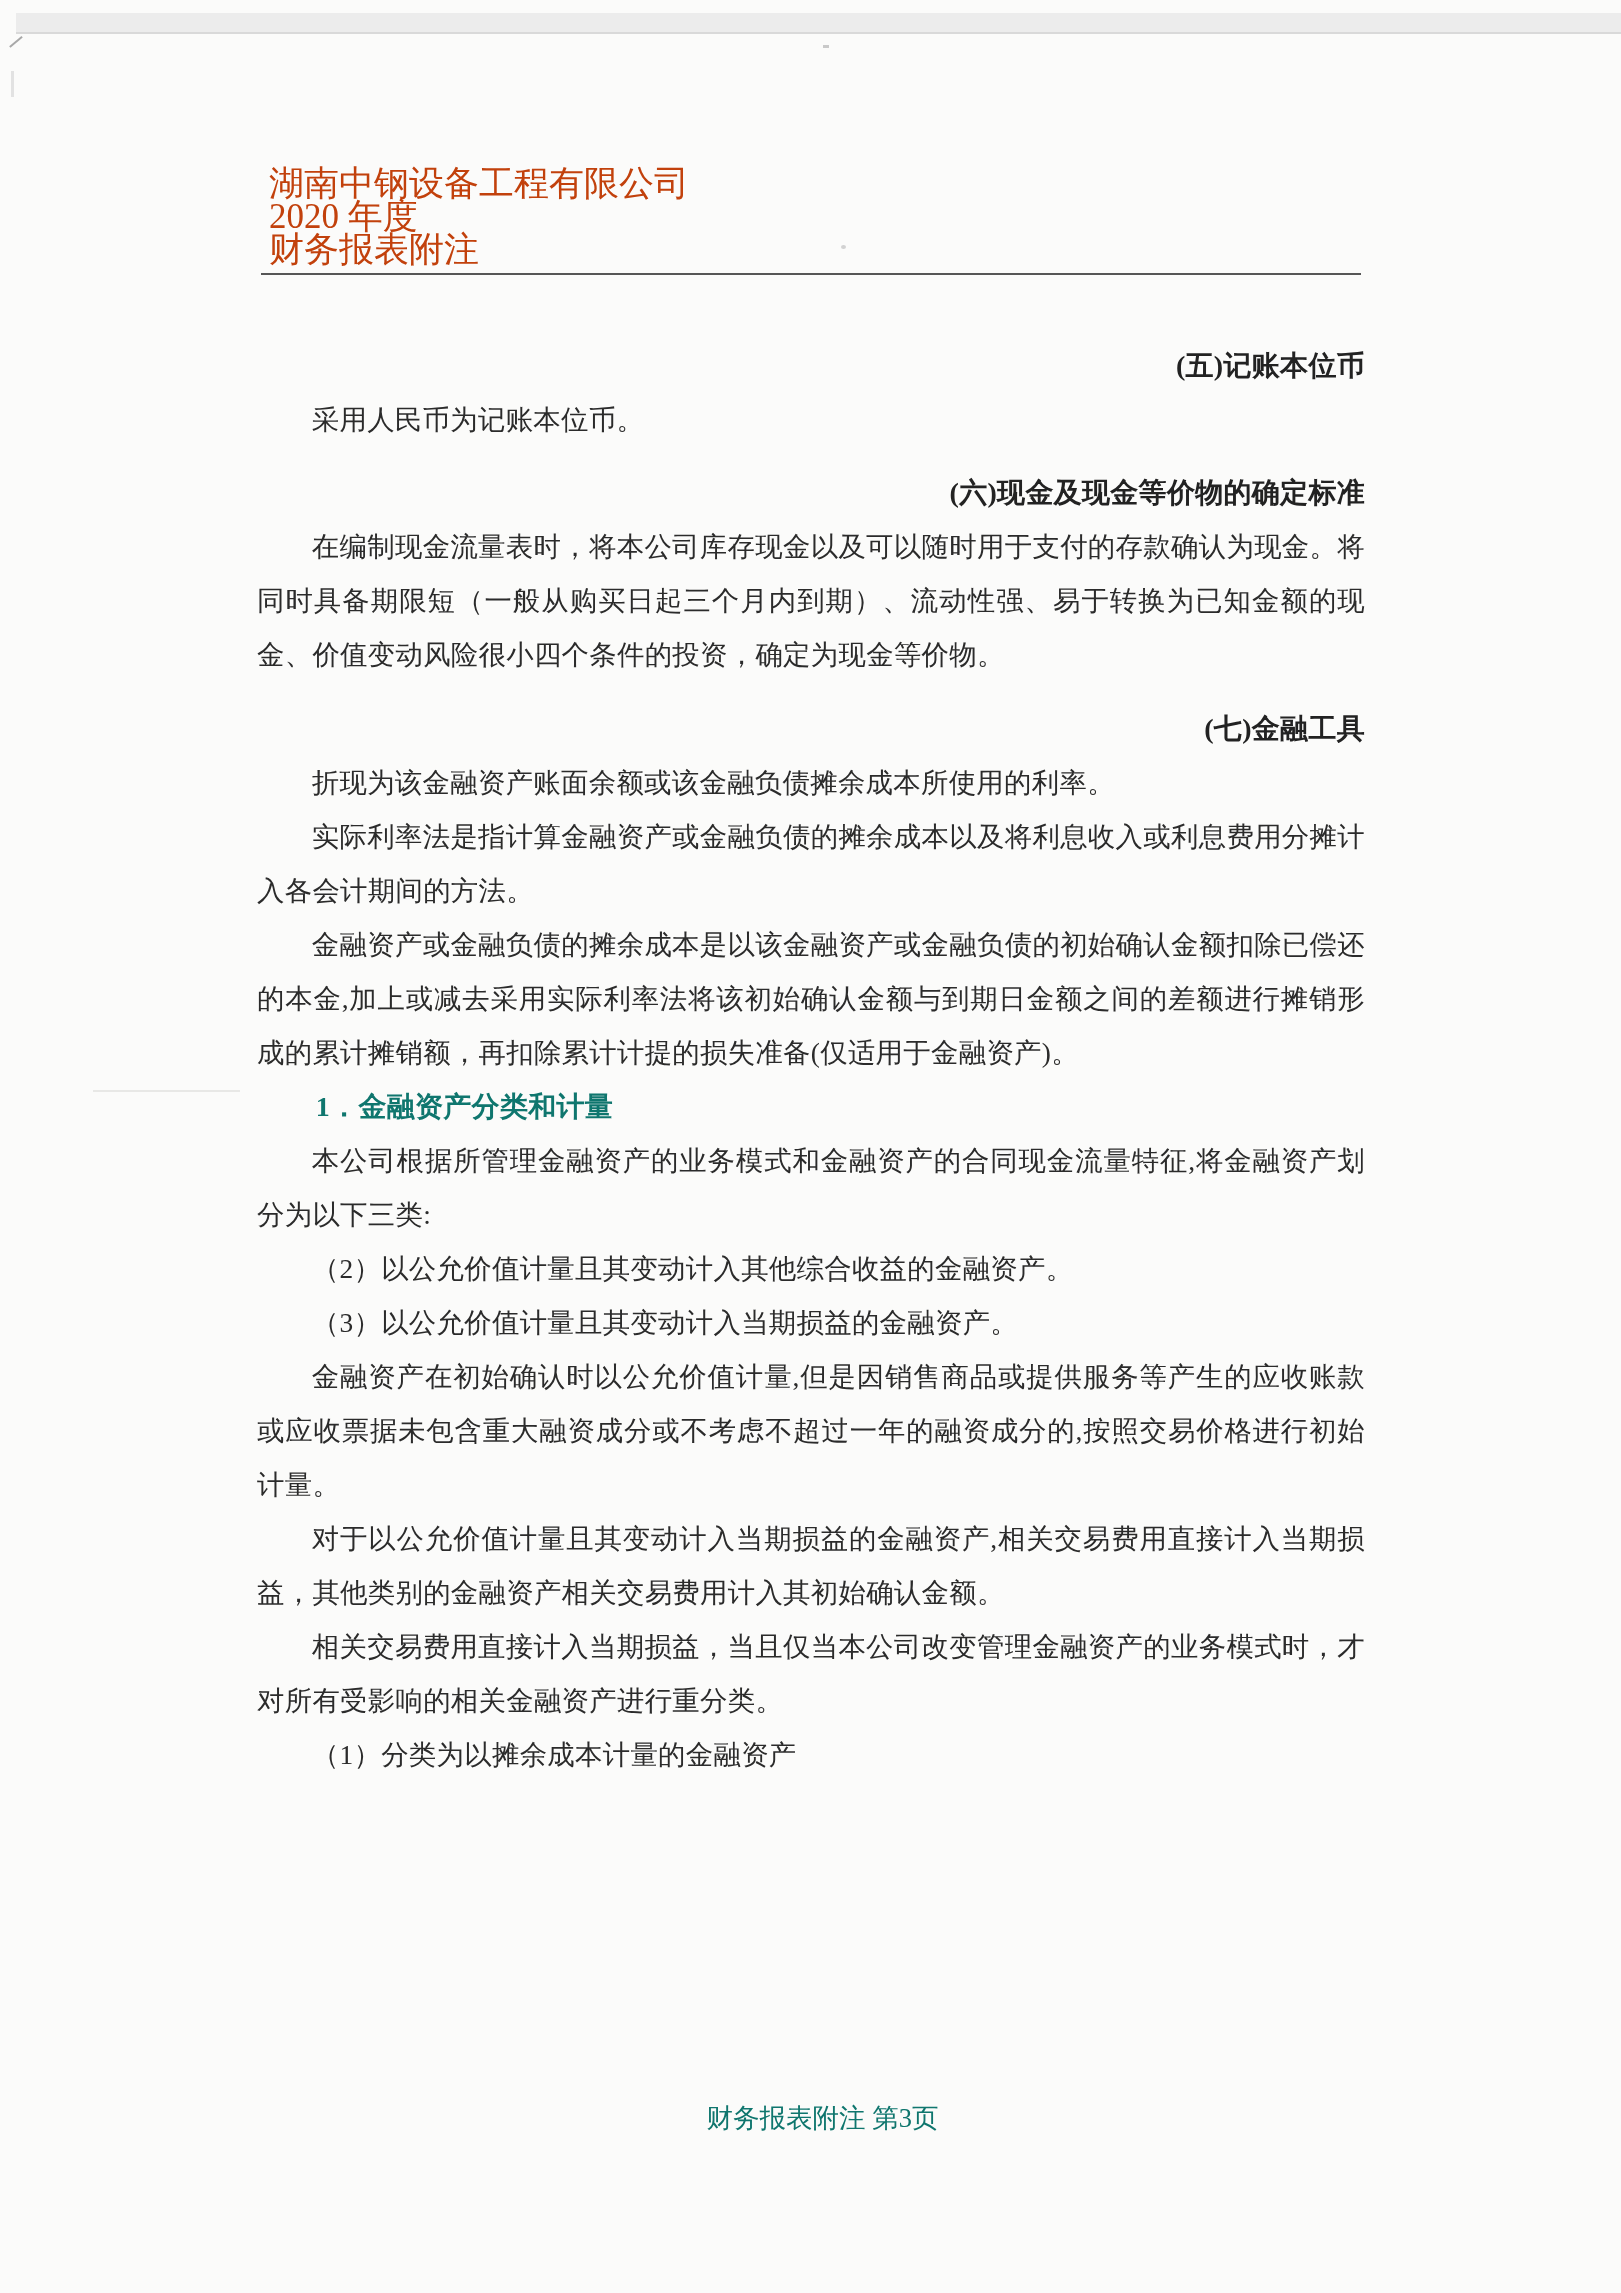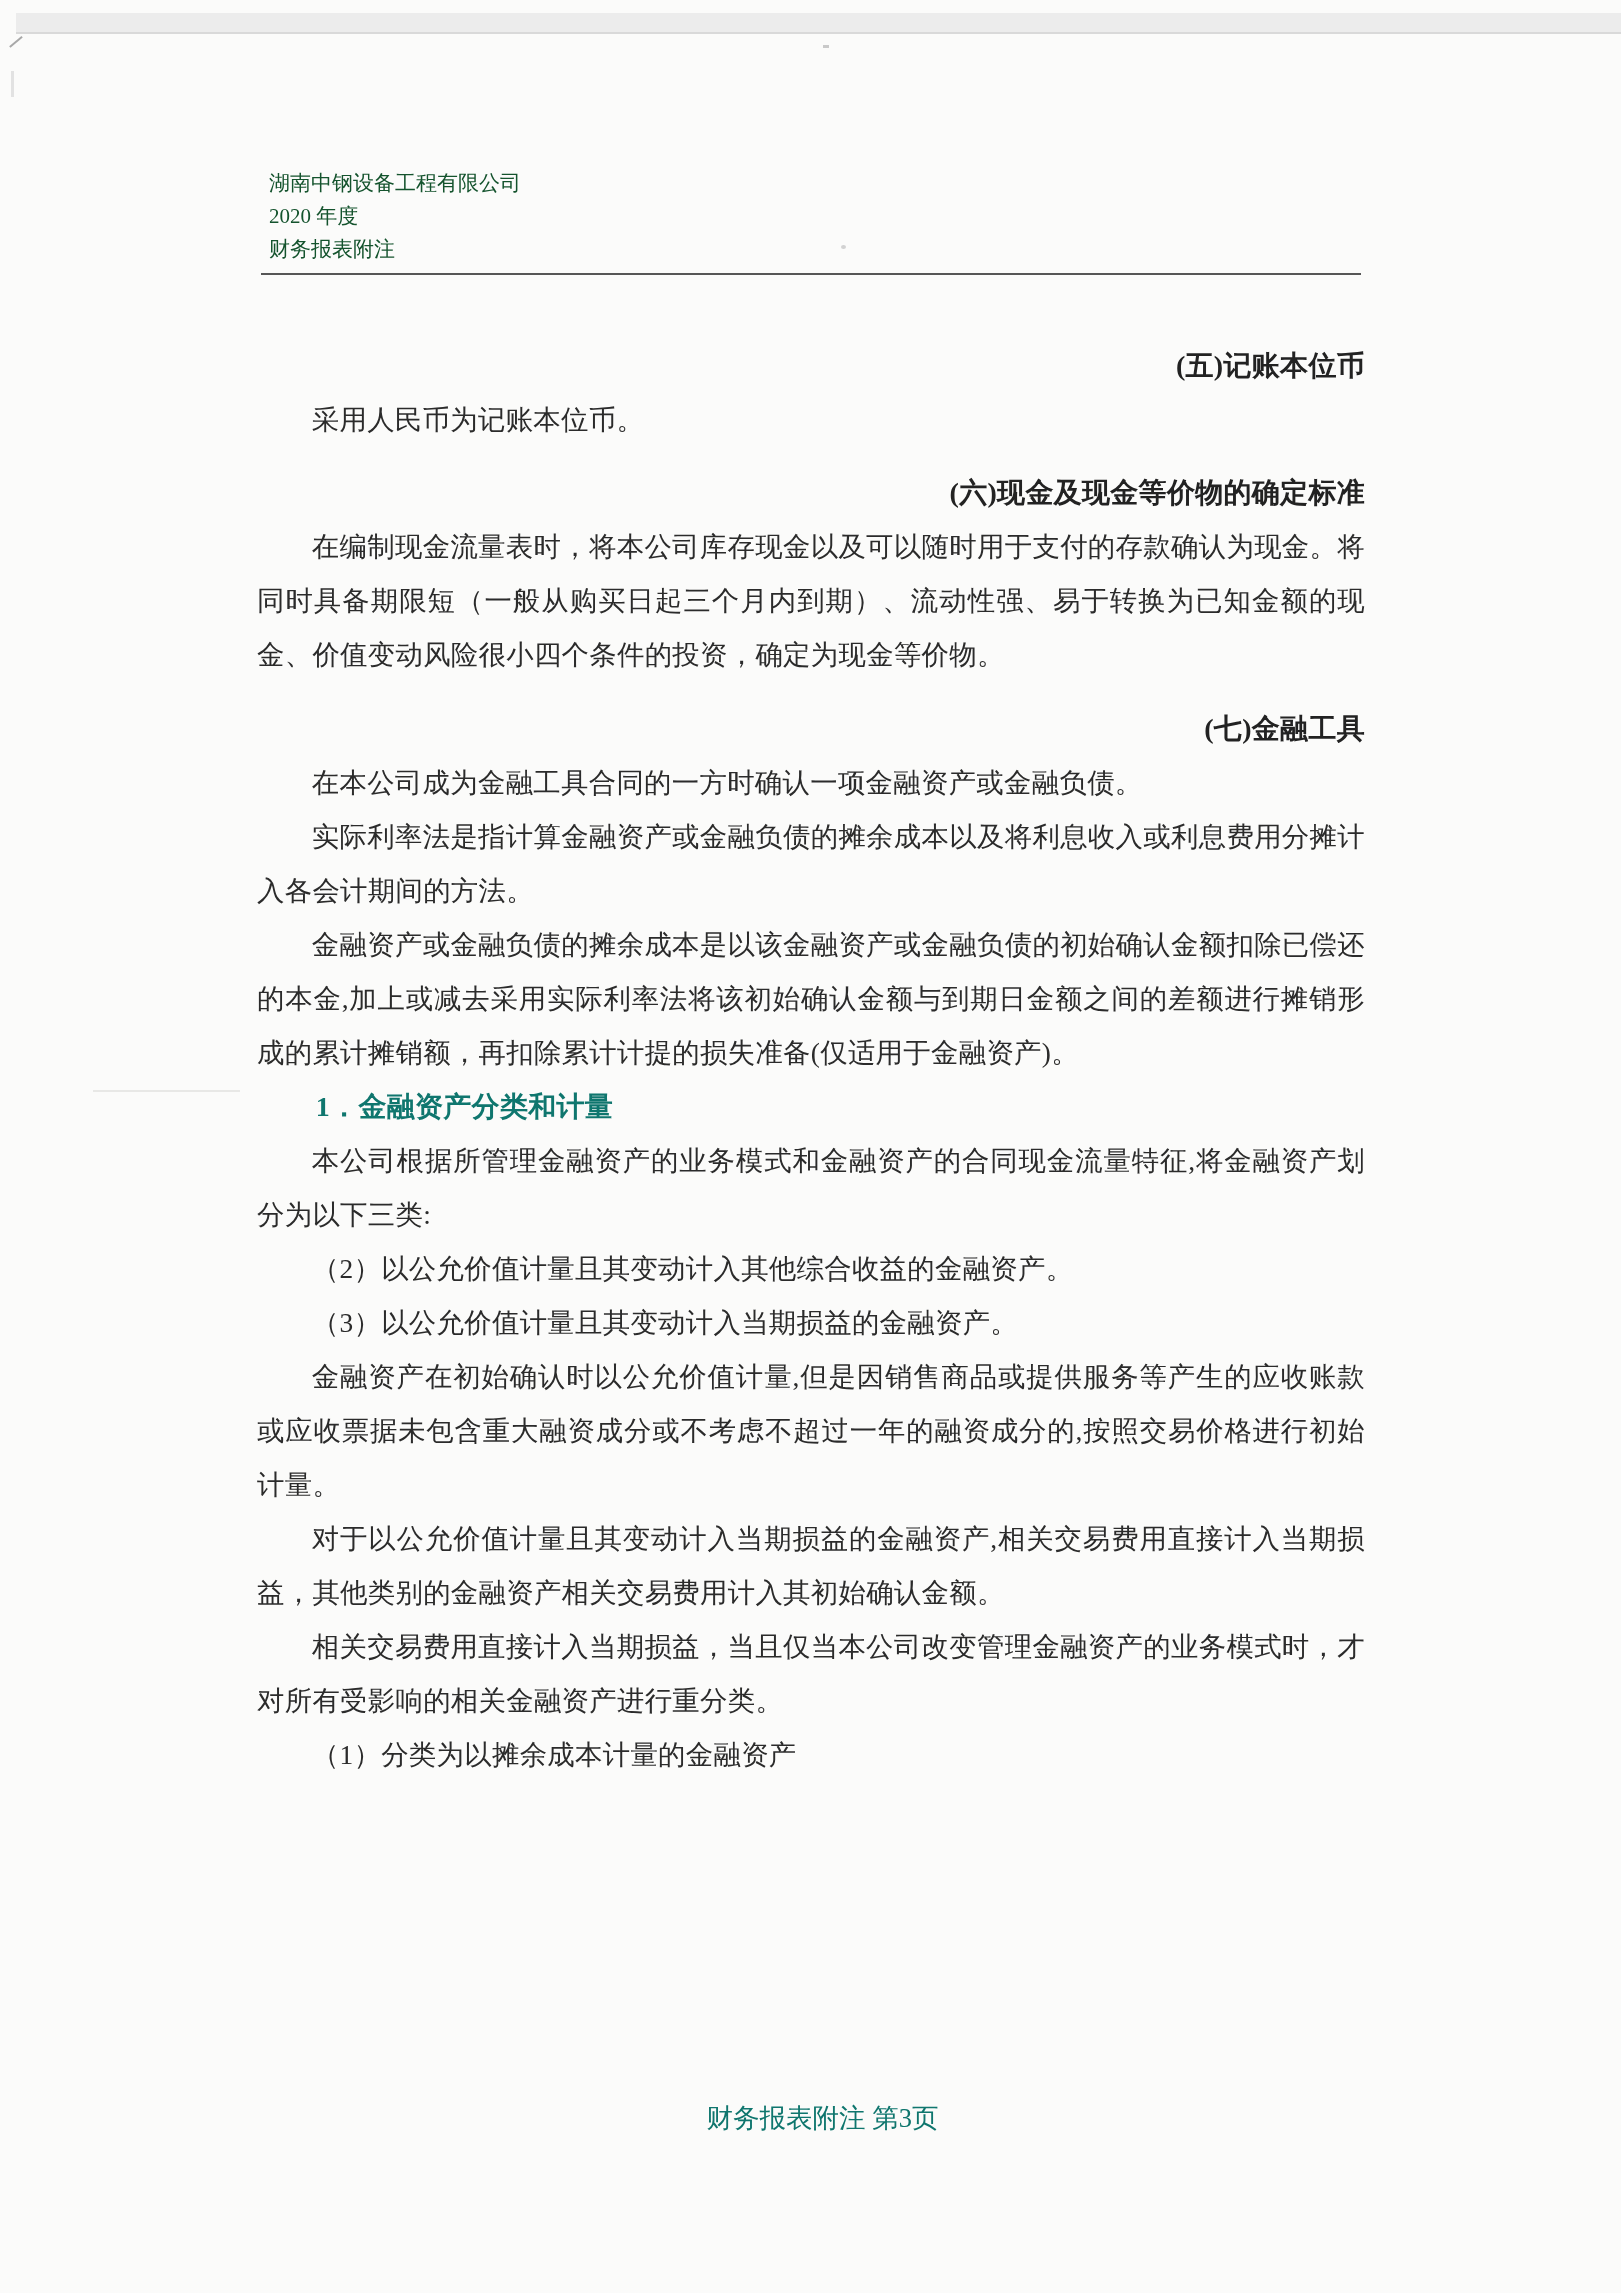--- a/index.html
+++ b/index.html
@@ -35,23 +35,23 @@
     background: #e2e2e2;
   }
   .scan-dot-1 { position: absolute; left: 823px; top: 45px;  width: 5.9px; height: 2.9px; background: #c9c9c9; }
   .scan-dot-2 { position: absolute; left: 841px; top: 245px; width: 4.9px; height: 3.9px; background: #d2d2d2; border-radius: 50%; }
   .scan-dash  { position: absolute; left: 93px;  top: 1090px; width: 147px; height: 2px; background: #e8e8e6; }
 
   
   .doc-header {
     position: absolute;
     left: 269px; top: 167px;
-    font-size: 21px;
+    font-size: 35px;
     line-height: 33px;
-    color: #14532d;
+    color: #c2410c;
   }
   .header-rule {
     position: absolute;
     left: 261px; top: 273px;
     width: 1100px; height: 2px;
     background: #565656;
   }
 
   
   .doc-body {
@@ -120,21 +120,21 @@
     <div>财务报表附注</div>
   </div>
   <div class="header-rule"></div>
 
   <div class="doc-body">
     <h2 class="blk-heading">(五)记账本位币</h2>
     <p class="blk-para">采用人民币为记账本位币。</p>
     <h2 class="blk-heading">(六)现金及现金等价物的确定标准</h2>
     <p class="blk-para">在编制现金流量表时，将本公司库存现金以及可以随时用于支付的存款确认为现金。将同时具备期限短（一般从购买日起三个月内到期）、流动性强、易于转换为已知金额的现金、价值变动风险很小四个条件的投资，确定为现金等价物。</p>
     <h2 class="blk-heading">(七)金融工具</h2>
-    <p class="blk-para">在本公司成为金融工具合同的一方时确认一项金融资产或金融负债。</p>
+    <p class="blk-para">折现为该金融资产账面余额或该金融负债摊余成本所使用的利率。</p>
     <p class="blk-para">实际利率法是指计算金融资产或金融负债的摊余成本以及将利息收入或利息费用分摊计入各会计期间的方法。</p>
     <p class="blk-para">金融资产或金融负债的摊余成本是以该金融资产或金融负债的初始确认金额扣除已偿还的本金,加上或减去采用实际利率法将该初始确认金额与到期日金额之间的差额进行摊销形成的累计摊销额，再扣除累计计提的损失准备(仅适用于金融资产)。</p>
     <h3 class="blk-subheading">1．金融资产分类和计量</h3>
     <p class="blk-para">本公司根据所管理金融资产的业务模式和金融资产的合同现金流量特征,将金融资产划分为以下三类:</p>
     <p class="blk-item">（2）以公允价值计量且其变动计入其他综合收益的金融资产。</p>
     <p class="blk-item">（3）以公允价值计量且其变动计入当期损益的金融资产。</p>
     <p class="blk-para">金融资产在初始确认时以公允价值计量,但是因销售商品或提供服务等产生的应收账款或应收票据未包含重大融资成分或不考虑不超过一年的融资成分的,按照交易价格进行初始计量。</p>
     <p class="blk-para">对于以公允价值计量且其变动计入当期损益的金融资产,相关交易费用直接计入当期损益，其他类别的金融资产相关交易费用计入其初始确认金额。</p>
     <p class="blk-para">相关交易费用直接计入当期损益，当且仅当本公司改变管理金融资产的业务模式时，才对所有受影响的相关金融资产进行重分类。</p>
     <p class="blk-item">（1）分类为以摊余成本计量的金融资产</p>

